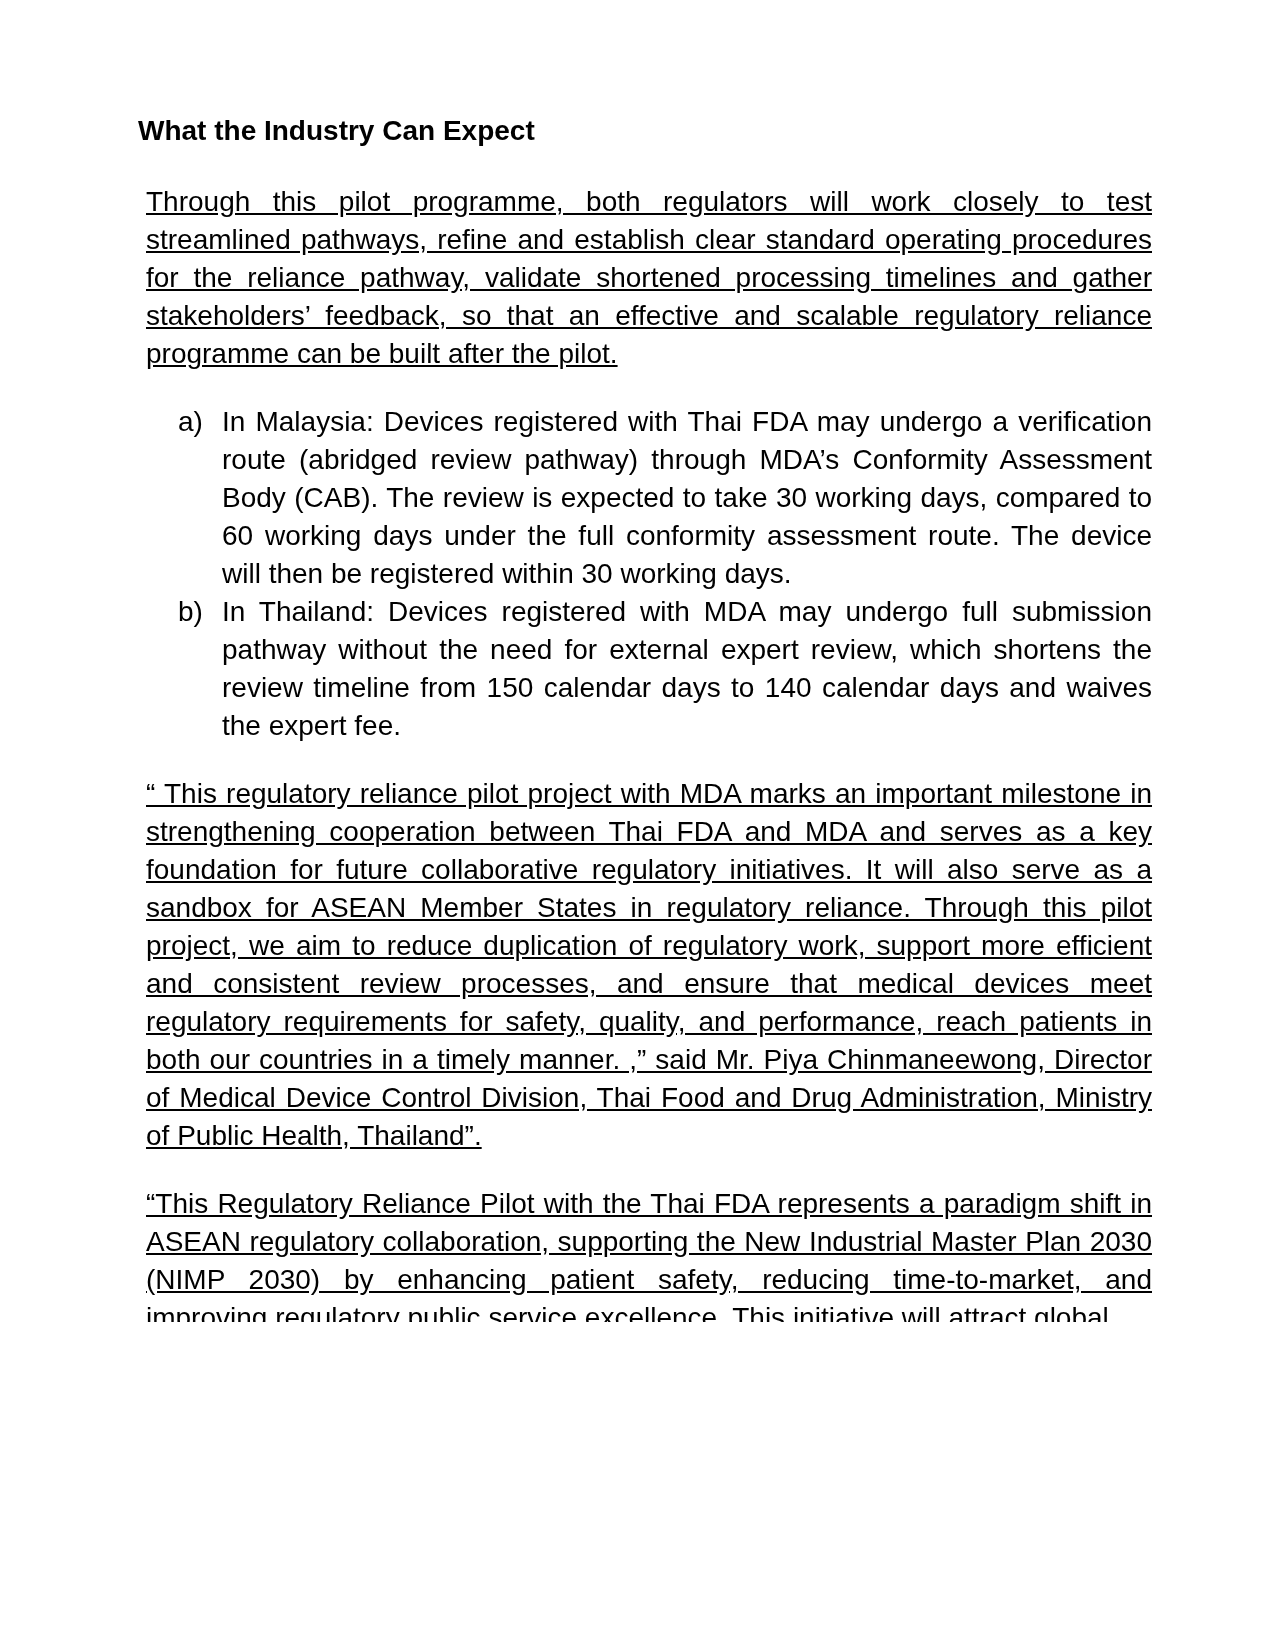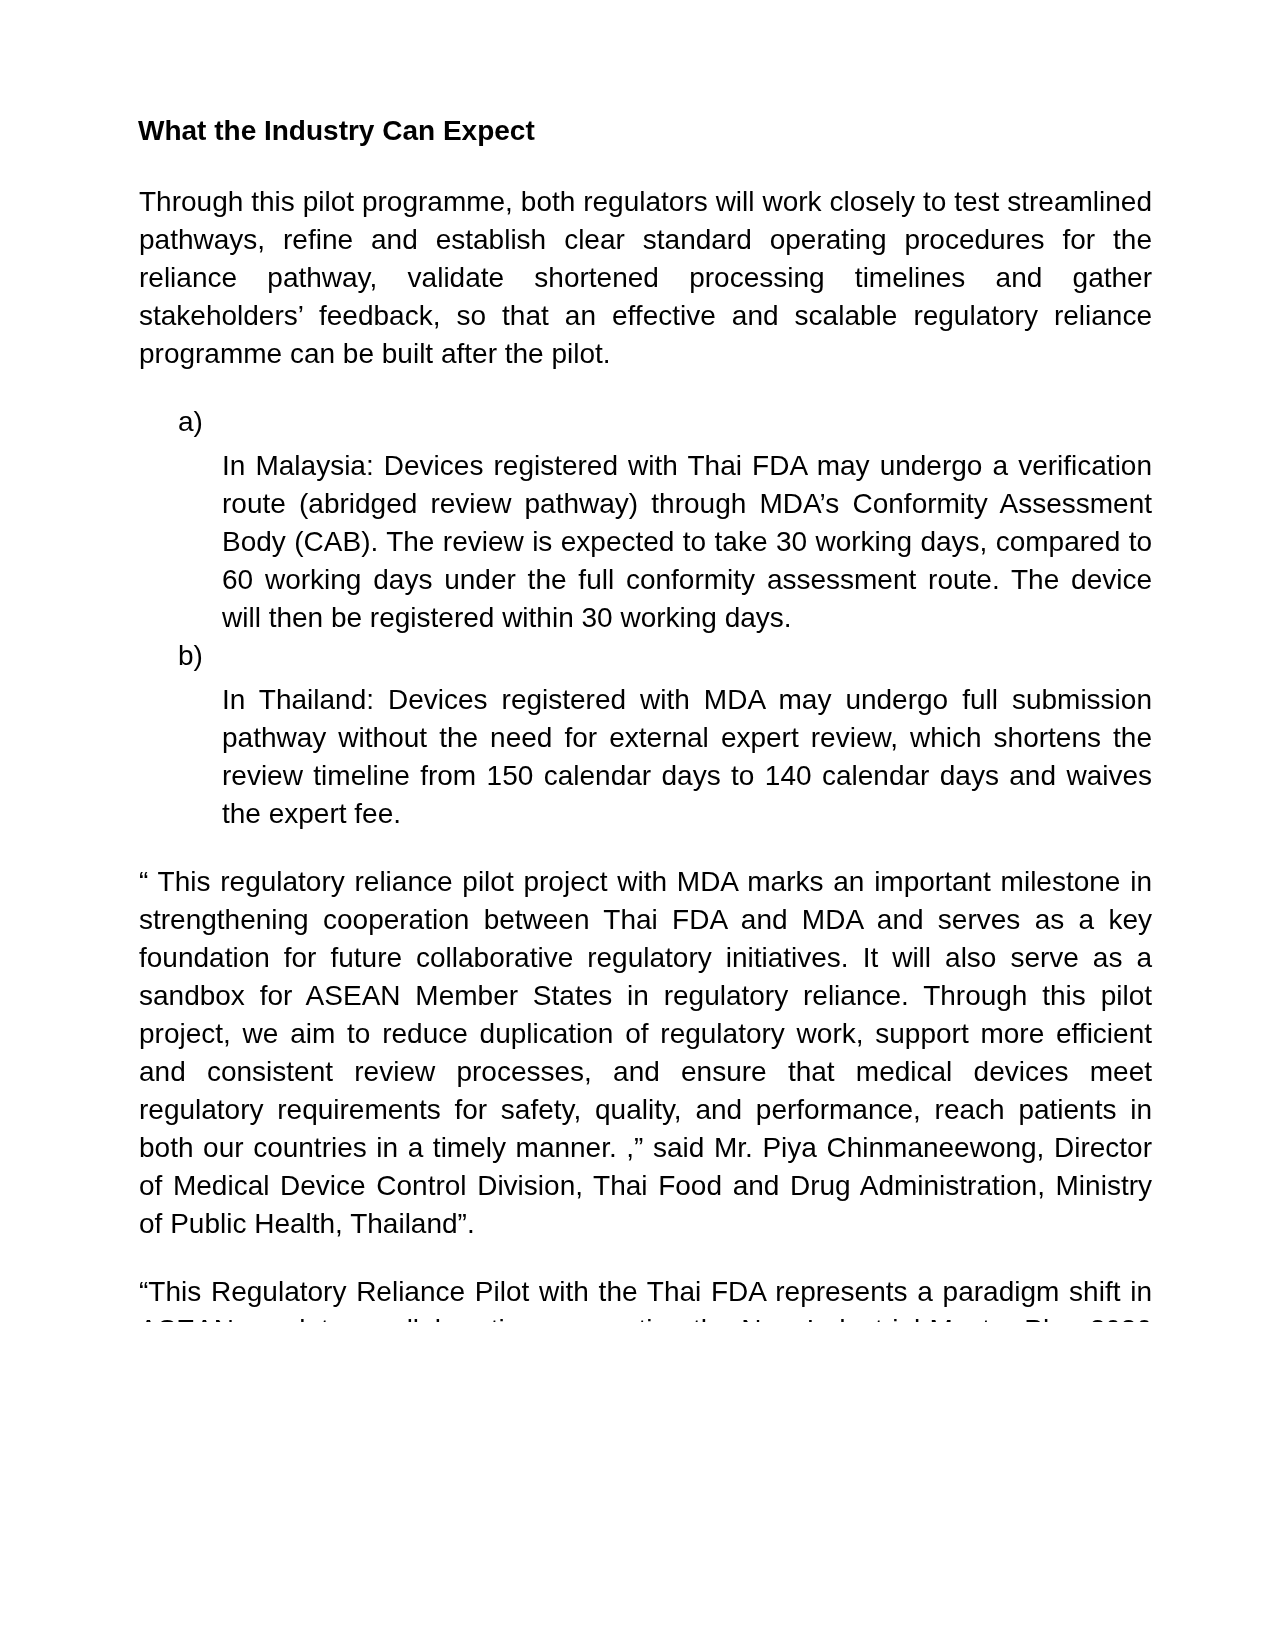--- a/index.html
+++ b/index.html
@@ -20,40 +20,40 @@
     padding: 112px 123px 0 138px;
     overflow: hidden;
   }
   .heading {
     font-size: 28px;
     font-weight: bold;
     margin: 0 0 33px 0;
     text-align: left;
   }
   .para {
-    margin: 0 0 30px 1px;
+    margin: 0 0 30px 8px;
     text-align: justify;
+    text-decoration: underline;
   }
   .list {
     margin: 0 0 30px 0;
     padding: 0;
   }
   .list-item {
     display: flex;
     align-items: flex-start;
   }
   .list-marker {
     flex: 0 0 44px;
     margin-left: 40px;
     text-align: left;
   }
   .list-text {
     flex: 1 1 auto;
     text-align: justify;
-    margin-top: 44px;
   }
   .footer {
     position: absolute;
     top: 1477px;
     left: 138px;
     width: 1014px;
     text-align: center;
     font-size: 28px;
     line-height: 38px;
   }

